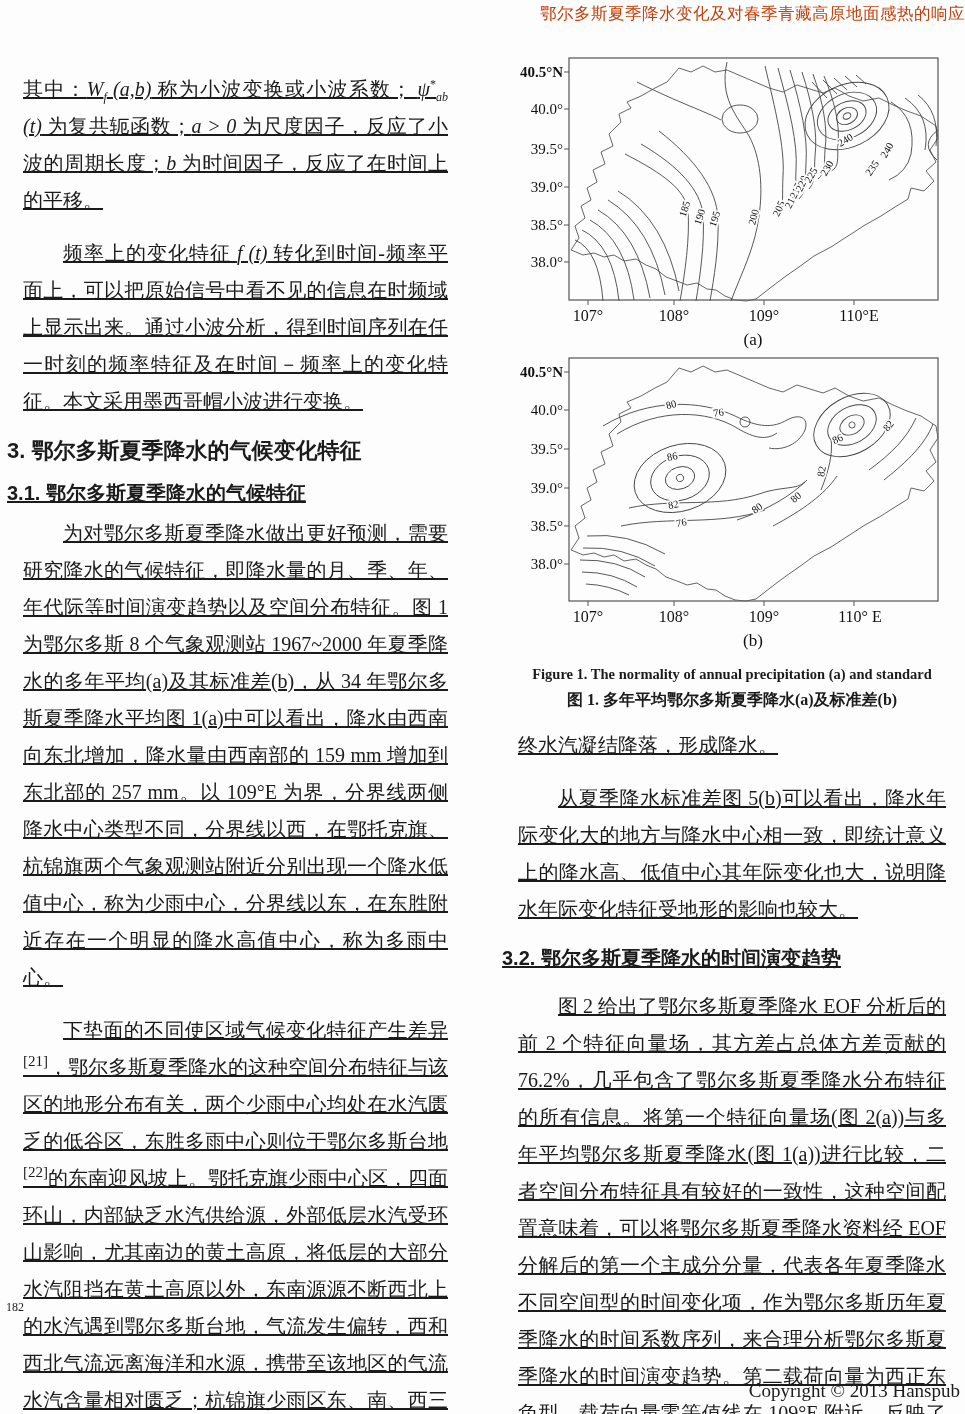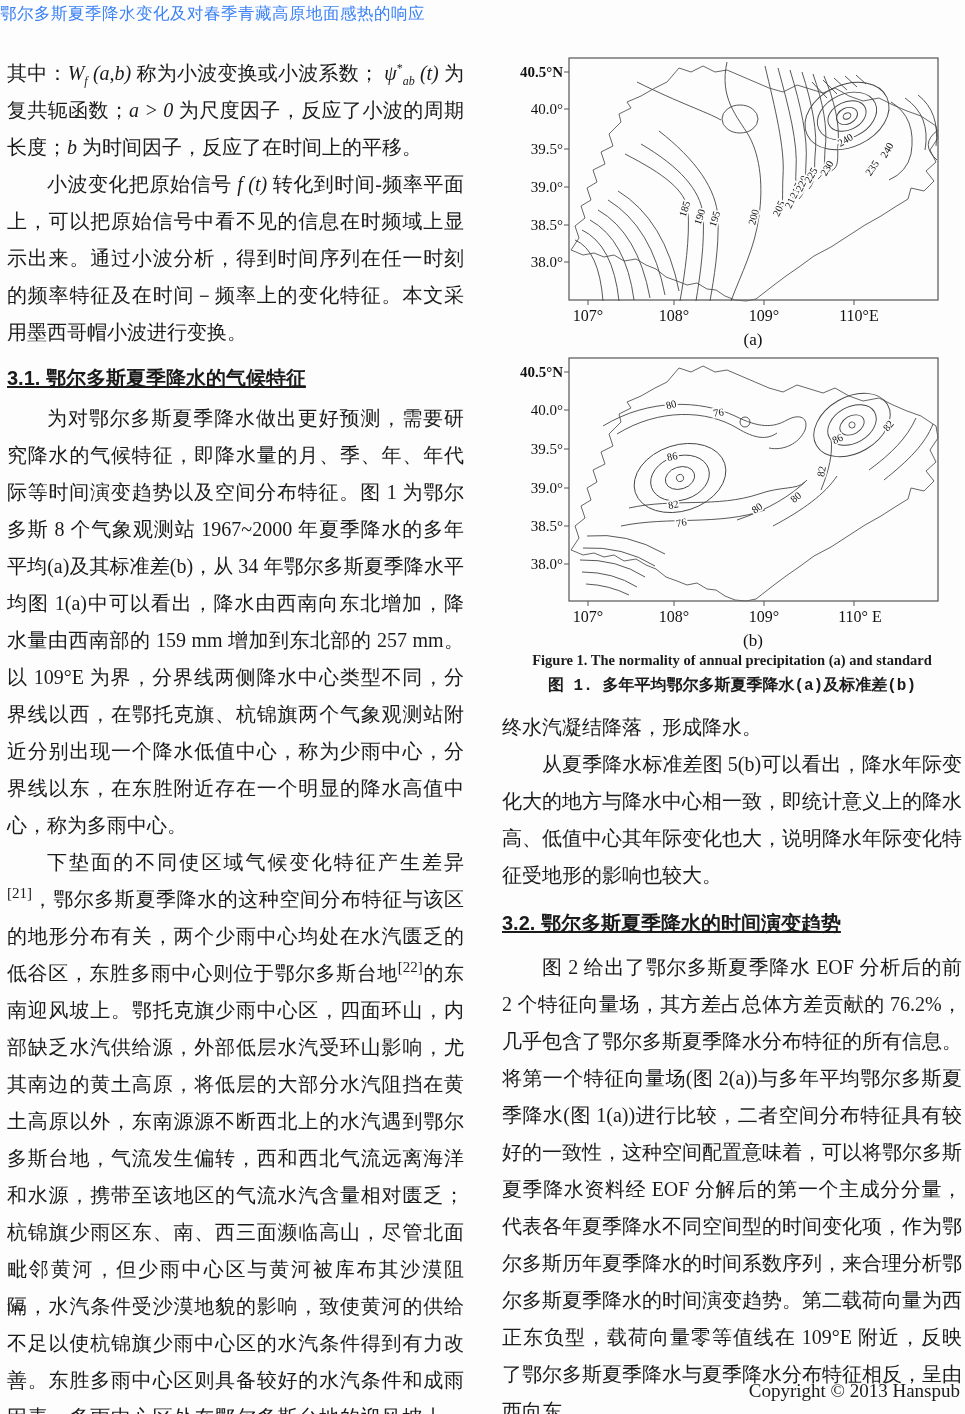--- a/index.html
+++ b/index.html
@@ -1,38 +1,38 @@
 <!DOCTYPE html>
 <html><head>
 <meta charset="utf-8">
 <style>
   html,body{margin:0;padding:0;background:#888;}
   .page{position:relative;width:965px;height:1414px;background:#fdfdfd;margin:0 auto;
         font-family:"Liberation Serif","DejaVu Serif",serif;color:#1b1b1b;overflow:hidden;}
-  .doc-title{position:absolute;top:3px;left:0;width:100%;text-align:left;
-        font-size:16.5px;color:#3b82f6;letter-spacing:.5px;}
+  .doc-title{position:absolute;top:3px;left:0;width:100%;text-align:right;
+        font-size:16.5px;color:#c2410c;letter-spacing:.5px;}
   .col{position:absolute;top:55px;font-size:20px;line-height:37px;text-align:justify;}
   .col-left{left:7px;width:457px;}
   .col-right{left:502px;width:460px;}
-  .para{margin:0;}
+  .para{margin:16px;text-decoration:underline;}
   .ind{text-indent:2em;}
   i.mv{font-family:"Liberation Serif",serif;font-style:italic;}
   sub,sup{font-size:12px;line-height:0;}
   sup.ref{font-size:15px;}
   h2.sec{font-family:"Liberation Sans","DejaVu Sans",sans-serif;font-weight:bold;
         font-size:22px;line-height:30px;margin:6px 0 0 0;text-align:left;}
   h3.sec{font-family:"Liberation Sans","DejaVu Sans",sans-serif;font-weight:bold;
         font-size:20px;line-height:28px;margin:13px 0 0 0;text-align:left;text-decoration:underline;}
   h3.sec2{margin:15px 0 12px 0;}
   .p-after-h{margin-top:8px;}
   .fig svg{display:block;}
-  .caption{margin-top:0;text-align:center;}
+  .caption{margin-top:14px;text-align:center;}
   .cap-en{font-weight:bold;font-size:14.5px;line-height:20px;font-family:"Liberation Serif",serif;}
   .cap-zh{font-weight:bold;font-size:16px;line-height:22px;margin-top:5px;
-        font-family:Liberation Mono, monospace;}
+        font-family:Liberation Serif, serif;}
   .rtext{margin-top:12px;}
   .footer-left{position:absolute;left:6px;top:1300px;font-size:12px;}
   .footer-right{position:absolute;right:5px;top:1380px;font-size:19px;}
   
   .frame{fill:none;stroke:#555;stroke-width:1.2;}
   .outline{fill:none;stroke:#666;stroke-width:1;stroke-linejoin:round;}
   .ctr{fill:none;stroke:#454545;stroke-width:.9;}
   .tick{stroke:#555;stroke-width:1;}
   .yt{font-size:15px;text-anchor:end;fill:#111;font-family:"Liberation Serif",serif;}
   .yt0{font-weight:bold;}
@@ -44,22 +44,23 @@
 </head>
 <body>
 
 <div class="page">
 
   <div class="doc-title">鄂尔多斯夏季降水变化及对春季青藏高原地面感热的响应</div>
 
   <div class="col col-left">
     <p class="para"><span>其中：</span><i class="mv">W</i><sub><i class="mv">f</i></sub><i class="mv"> (a,b)</i><span> 称为小波变换或小波系数； </span><i class="mv">ψ</i><sup>*</sup><sub><i class="mv">ab</i></sub><i class="mv"> (t)</i><span> 为复共轭函数；</span><i class="mv">a &gt; 0</i><span> 为尺度因子，反应了小波的周期长度；</span><i class="mv">b</i><span> 为时间因子，反应了在时间上的平移。</span></p>
 
-    <p class="para ind"><span>小波变化把原始信号 </span><i class="mv">f (t)</i><span> 转化到时间-频率平面上，可以把原始信号中看不见的信息在时频域上显示出来。通过小波分析，得到时间序列在任一时刻的频率特征及在时间－频率上的变化特征。本文采用墨西哥帽小波进行变换。</span></p>
-
+    <p class="para ind"><span>频率上的变化特征 </span><i class="mv">f (t)</i><span> 转化到时间-频率平面上，可以把原始信号中看不见的信息在时频域上显示出来。通过小波分析，得到时间序列在任一时刻的频率特征及在时间－频率上的变化特征。本文采用墨西哥帽小波进行变换。</span></p>
+
+    <h2 class="sec">3. 鄂尔多斯夏季降水的气候变化特征</h2>
     <h3 class="sec">3.1. 鄂尔多斯夏季降水的气候特征</h3>
 
     <p class="para ind p-after-h">为对鄂尔多斯夏季降水做出更好预测，需要研究降水的气候特征，即降水量的月、季、年、年代际等时间演变趋势以及空间分布特征。图 1 为鄂尔多斯 8 个气象观测站 1967~2000 年夏季降水的多年平均(a)及其标准差(b)，从 34 年鄂尔多斯夏季降水平均图 1(a)中可以看出，降水由西南向东北增加，降水量由西南部的 159 mm 增加到东北部的 257 mm。以 109°E 为界，分界线两侧降水中心类型不同，分界线以西，在鄂托克旗、杭锦旗两个气象观测站附近分别出现一个降水低值中心，称为少雨中心，分界线以东，在东胜附近存在一个明显的降水高值中心，称为多雨中心。</p>
 
     <p class="para ind"><span>下垫面的不同使区域气候变化特征产生差异</span><sup class="ref">[21]</sup><span>，鄂尔多斯夏季降水的这种空间分布特征与该区的地形分布有关，两个少雨中心均处在水汽匮乏的低谷区，东胜多雨中心则位于鄂尔多斯台地</span><sup class="ref">[22]</sup><span>的东南迎风坡上。鄂托克旗少雨中心区，四面环山，内部缺乏水汽供给源，外部低层水汽受环山影响，尤其南边的黄土高原，将低层的大部分水汽阻挡在黄土高原以外，东南源源不断西北上的水汽遇到鄂尔多斯台地，气流发生偏转，西和西北气流远离海洋和水源，携带至该地区的气流水汽含量相对匮乏；杭锦旗少雨区东、南、西三面濒临高山，尽管北面毗邻黄河，但少雨中心区与黄河被库布其沙漠阻隔，水汽条件受沙漠地貌的影响，致使黄河的供给不足以使杭锦旗少雨中心区的水汽条件得到有力改善。东胜多雨中心区则具备较好的水汽条件和成雨因素，多雨中心区处在鄂尔多斯台地的迎风坡上，北面和东面濒临黄河，东及东南水汽的西北输送，受鄂尔多斯台地影响，随地形的升高而逐渐抬升，气流携带的水汽在东胜附近不断积聚，最</span></p>
   </div>
 
   <div class="col col-right">
 
     <div class="fig">

